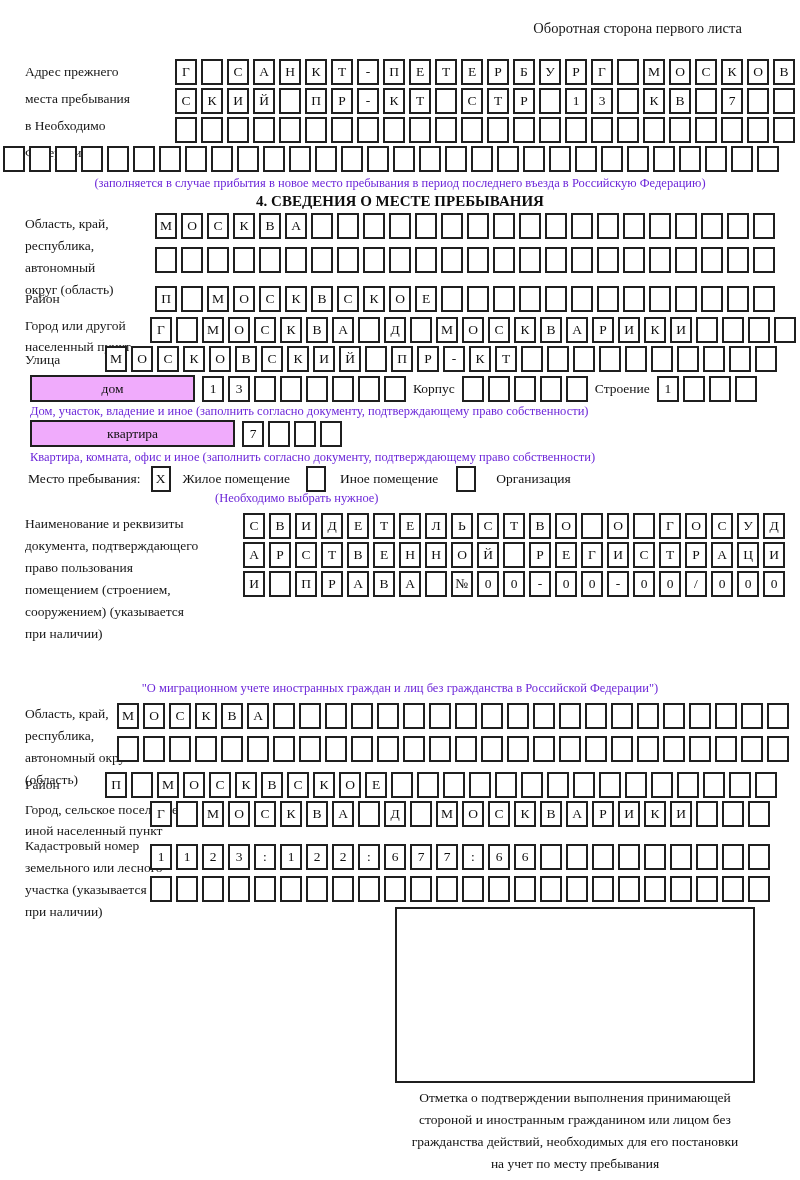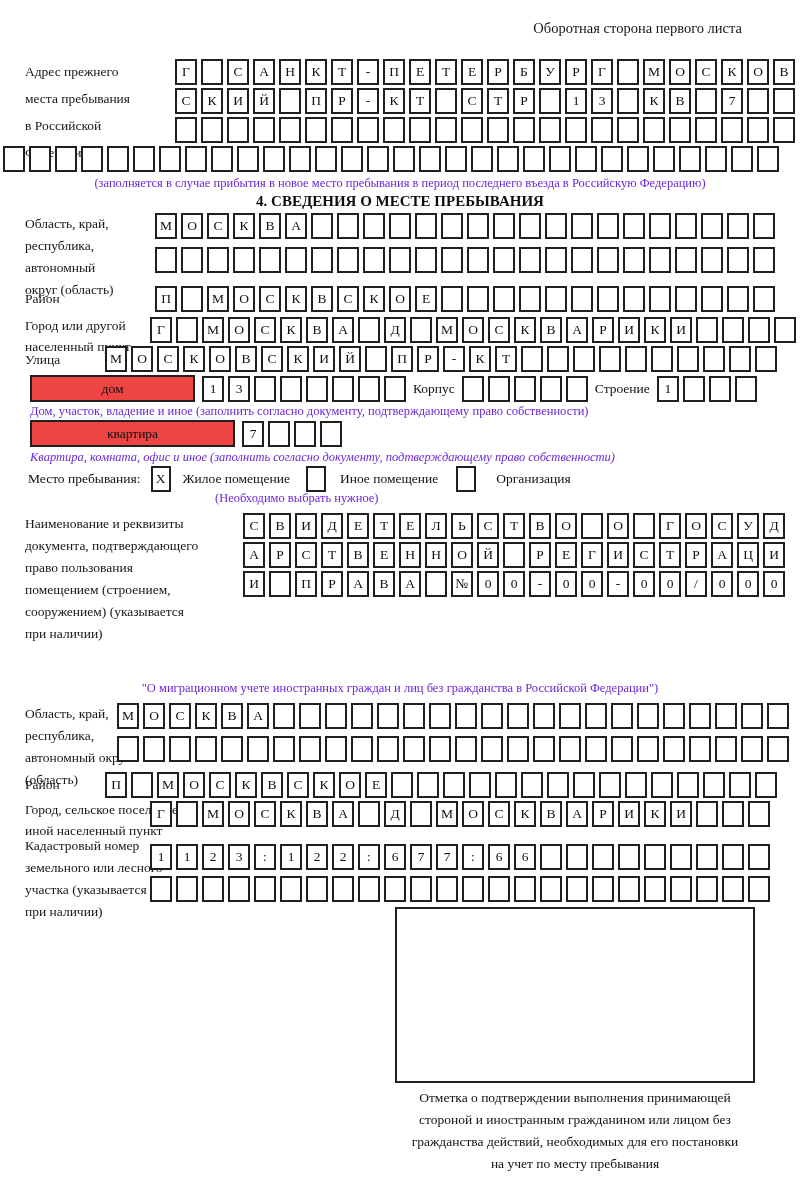--- a/index.html
+++ b/index.html
@@ -27,21 +27,21 @@
   .cell {
     width:22px; height:26px; flex:0 0 22px;
     border:2px solid #1f1f1f;
     display:flex; align-items:center; justify-content:center;
     font-size:13.5px; color:#101010;
     background:#fff;
   }
   .widebox {
     display:inline-flex; align-items:center; justify-content:center;
     height:27px; border:2px solid #1f1f1f;
-    font-size:13.5px; background:#ef4444;
+    font-size:13.5px; background:#f0abfc;
   }
   .houserow { display:flex; align-items:center; gap:7px; }
   .small-label { font-size:13.5px; white-space:nowrap; }
   .stayrow { display:flex; align-items:center; font-size:13.5px; }
   .chk {
     width:20px; height:26px; flex:0 0 20px;
     border:2px solid #1f1f1f;
     display:inline-flex; align-items:center; justify-content:center;
     font-size:13.5px; background:#fff;
   }
@@ -51,21 +51,21 @@
 </head>
 <body>
 
 <div class="page">
 
   <div class="abs note-top" style="top:20px; right:58px;">Оборотная сторона первого листа</div>
 
   <div class="abs lbl lbl-sp" style="left:25px; top:58px;">
     <div>Адрес прежнего</div>
     <div>места пребывания</div>
-    <div>в Российской</div>
+    <div>в Необходимо</div>
     <div>Федерации</div>
   </div>
   <div class="abs cellrow" style="left:175px; top:59px;">
       <span class="cell">Г</span>
       <span class="cell"></span>
       <span class="cell">С</span>
       <span class="cell">А</span>
       <span class="cell">Н</span>
       <span class="cell">К</span>
       <span class="cell">Т</span>
@@ -356,21 +356,21 @@
 
   <div class="abs houserow" style="left:30px; top:420px;">
     <span class="widebox" style="width:205px;">квартира</span>
     <span class="cellrow inline">
         <span class="cell">7</span>
         <span class="cell"></span>
         <span class="cell"></span>
         <span class="cell"></span>
       </span>
   </div>
-  <div class="abs cap" style="left:30px; top:450px;font-style:italic;">Квартира, комната, офис и иное (заполнить согласно документу, подтверждающему право собственности)</div>
+  <div class="abs cap" style="left:30px; top:450px;">Квартира, комната, офис и иное (заполнить согласно документу, подтверждающему право собственности)</div>
 
   <div class="abs stayrow" style="left:28px; top:466px;">
     <span>Место пребывания:</span>
     <span class="chk" style="margin-left:10px;">X</span>
     <span style="margin-left:12px;">Жилое помещение</span>
     <span class="chk" style="margin-left:16px;"></span>
     <span style="margin-left:14px;">Иное помещение</span>
     <span class="chk" style="margin-left:18px;"></span>
     <span style="margin-left:20px;">Организация</span>
   </div>

